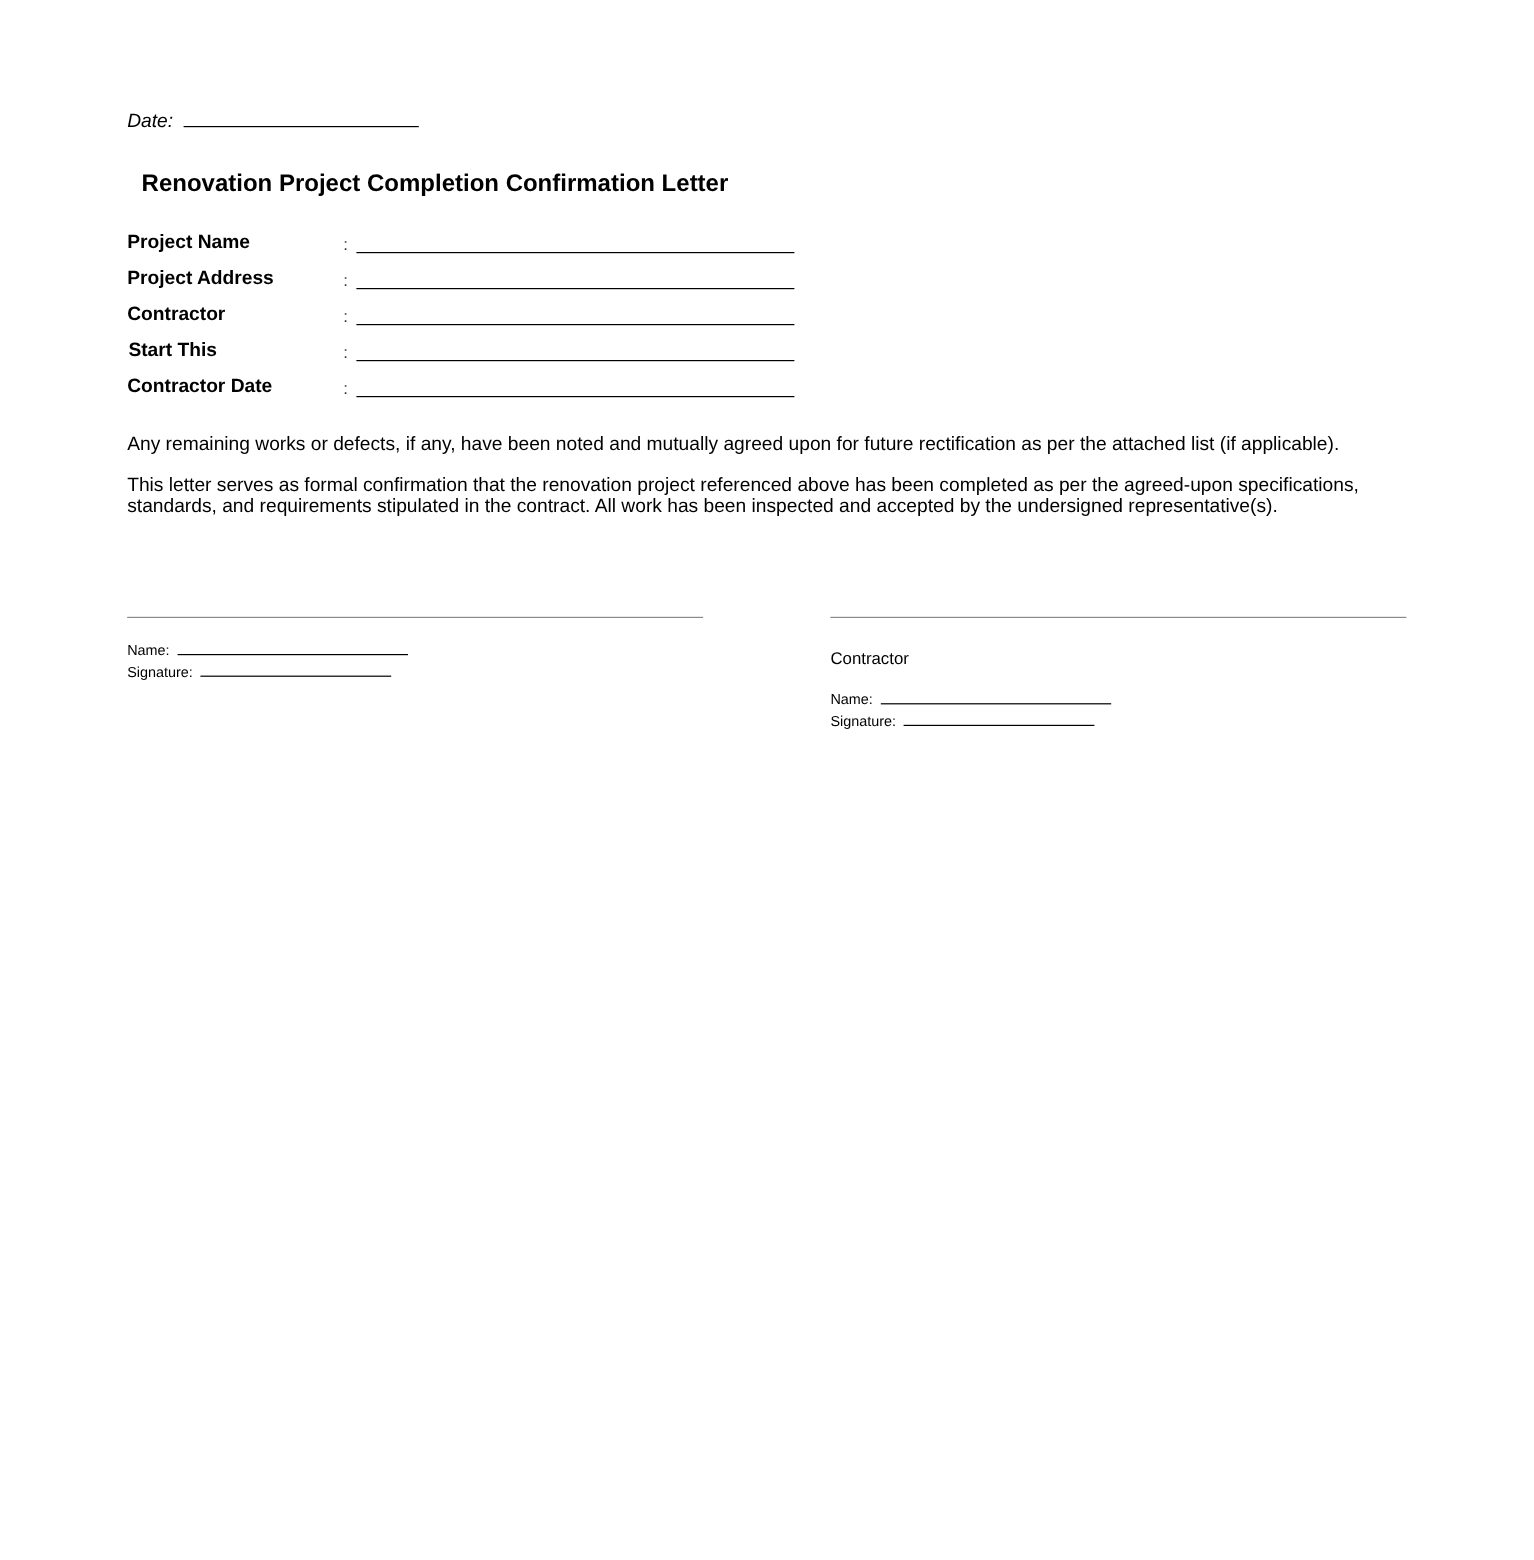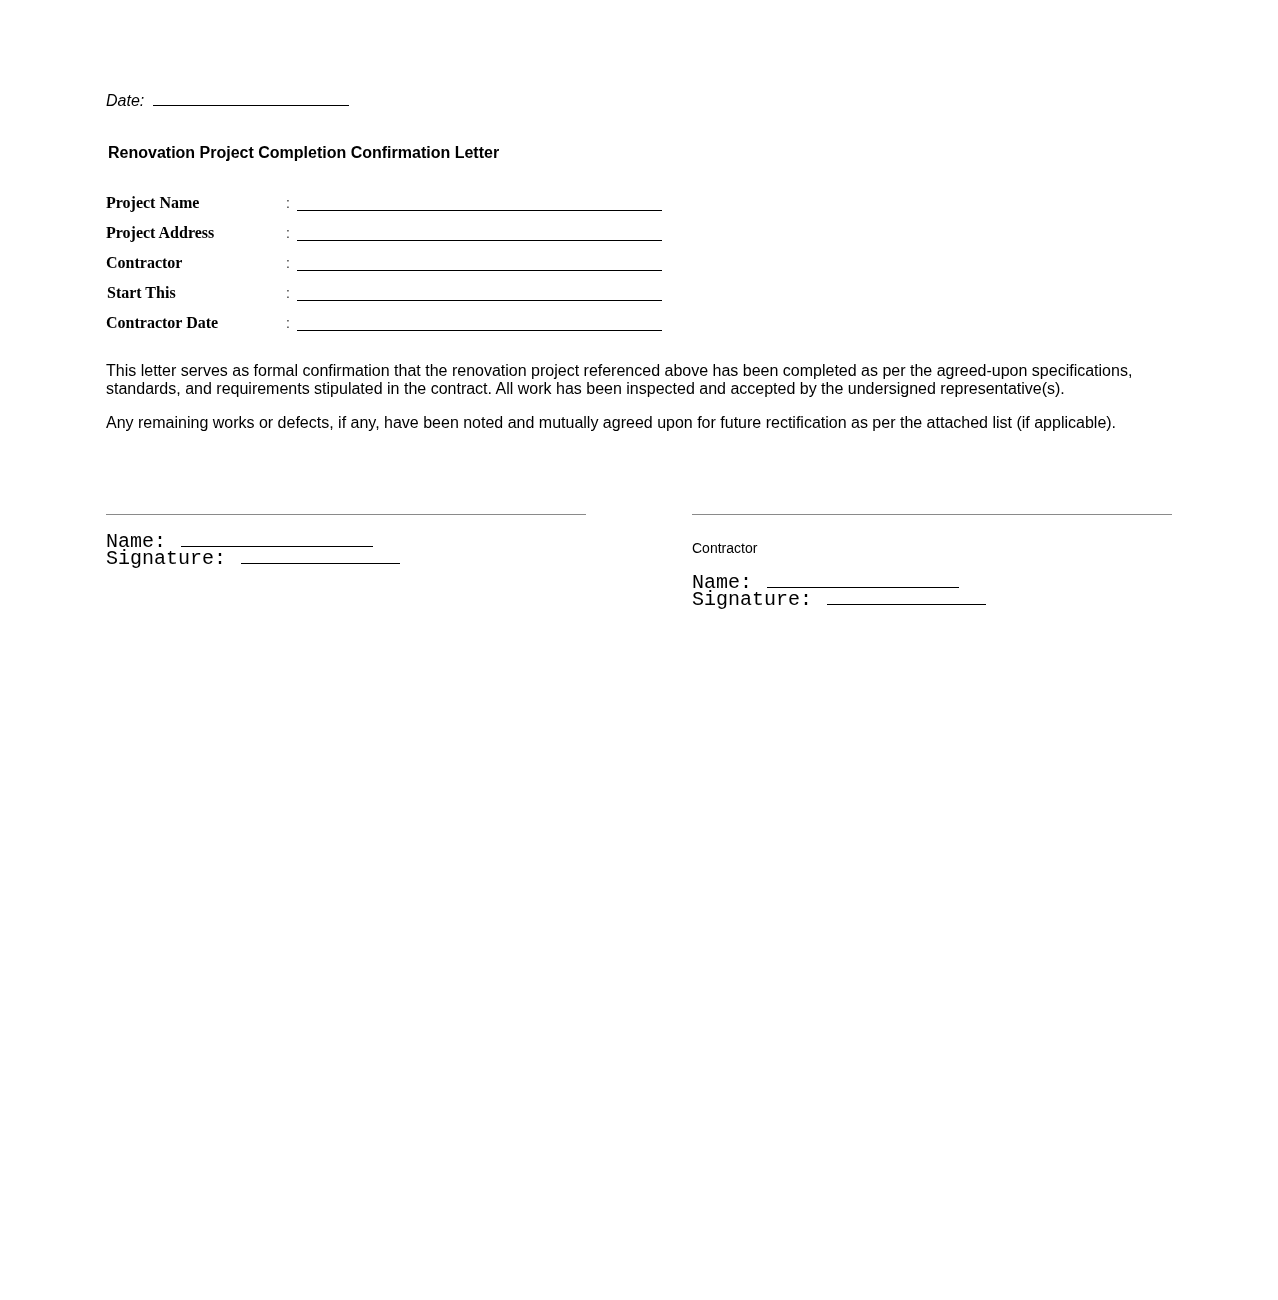--- a/index.html
+++ b/index.html
@@ -32,23 +32,23 @@
     }
     .blank {
       display: inline-block;
       border-bottom: 1px solid #000;
       vertical-align: baseline;
       height: 14px;
     }
     .title {
       position: absolute;
       top: 141px;
-      left: 2px;
+      left: 12px;
       margin: 0;
-      font-size: 16px;
+      font-size: 20px;
       font-weight: bold;
       line-height: 24px;
       white-space: nowrap;
     }
     .fields {
       position: absolute;
       top: 192px;
       left: 0;
       width: 560px;
     }
@@ -57,21 +57,20 @@
       height: 30px;
     }
     .field-label {
       position: absolute;
       left: 0;
       top: 2px;
       font-weight: bold;
       font-size: 16px;
       line-height: 18px;
       white-space: nowrap;
-      font-family: Liberation Serif, serif;
     }
     .field-label.indent1 { left: 1px; }
     .field-colon {
       position: absolute;
       left: 180px;
       top: 3px;
       font-size: 14px;
       line-height: 16px;
       color: #333;
     }
@@ -106,23 +105,22 @@
       border-top: 1px solid #8a8a8a;
       width: 480px;
     }
     .sig-role {
       margin-top: 25px;
       font-size: 14px;
       line-height: 16px;
     }
     .sig-lines {
       margin-top: 18px;
-      font-size: 20px;
+      font-size: 12px;
       line-height: 17px;
-      font-family: Liberation Mono, monospace;
     }
     .sig-line {
       white-space: nowrap;
     }
     .sig-line .blank {
       height: 12px;
     }
   </style>
 </head>
 <body>
@@ -158,22 +156,22 @@
       <div class="field-line"></div>
     </div>
     <div class="field-row">
       <span class="field-label">Contractor Date</span>
       <span class="field-colon">:</span>
       <div class="field-line"></div>
     </div>
   </div>
 
   <div class="body-text">
+    <p>Any remaining works or defects, if any, have been noted and mutually agreed upon for future rectification as per the attached list (if applicable).</p>
     <p>This letter serves as formal confirmation that the renovation project referenced above has been completed as per the agreed-upon specifications, standards, and requirements stipulated in the contract. All work has been inspected and accepted by the undersigned representative(s).</p>
-    <p>Any remaining works or defects, if any, have been noted and mutually agreed upon for future rectification as per the attached list (if applicable).</p>
   </div>
 
   <div class="sig-block left">
     <div class="sig-rule"></div>
     <div class="sig-lines">
       <div class="sig-line">
         <span>Name:</span>
         <span class="blank" style="width:192px;margin-left:3px;"></span>
       </div>
       <div class="sig-line">

